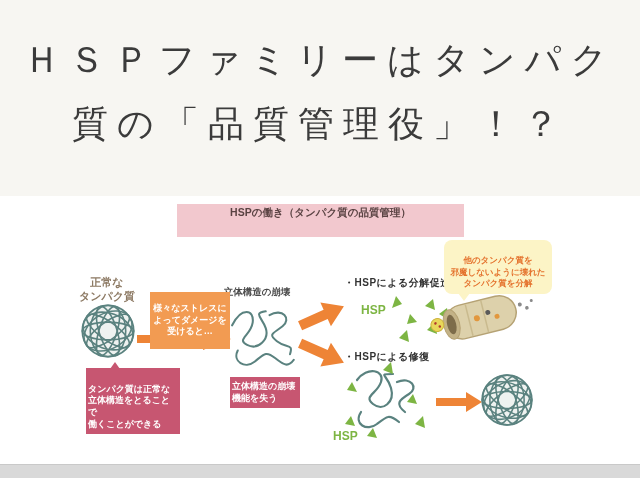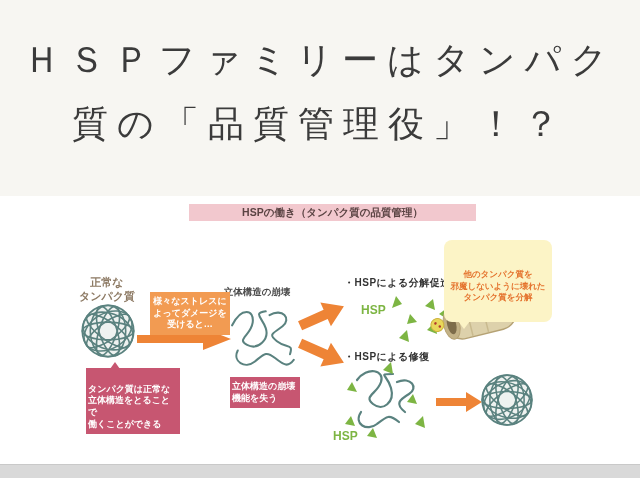--- a/index.html
+++ b/index.html
@@ -6,44 +6,44 @@
   html,body{width:640px;height:478px}
   body{background:#f7f6f2;font-family:"Liberation Sans","DejaVu Sans",sans-serif;position:relative;overflow:hidden}
   .stage{position:absolute;inset:0;width:640px;height:478px}
 
   .title{position:absolute;top:28px;left:0;width:640px;text-align:center;
     font-family:Liberation Sans, sans-serif;font-size:36px;line-height:64px;
     letter-spacing:9px;color:#3b3b3b;font-weight:500}
 
   .panel{position:absolute;left:0;top:196px;width:640px;height:268px;background:#ffffff}
 
-  .header{position:absolute;left:189px;top:204px;width:287px;height:17px;
+  .header{position:absolute;left:177px;top:204px;width:287px;height:33px;
     background:var(--header-bg,#f2c8ce);color:var(--header-text,#5a4343);
     font-size:10.5px;font-weight:bold;text-align:center;line-height:17px}
 
   .ml{white-space:pre-line}
   .abs{position:absolute}
 
   .caption{font-size:11px;color:#8d7a64;text-align:center;line-height:1.25;font-weight:bold}
   .plain-lbl{font-size:9.5px;color:#4a4a4a;text-align:center;line-height:1.25;font-weight:600}
   .sec-title{font-size:10px;color:#333;font-weight:600;letter-spacing:.5px}
   .hsp{font-size:12px;font-weight:bold;color:var(--green,#7db543)}
 
   .stress{background:var(--orange-box,#f29b52);color:#fff;font-size:9px;font-weight:bold;
-    text-align:center;line-height:1.3;padding:4px 2px;z-index:2}
+    text-align:center;line-height:1.3;padding:11px 2px;z-index:2}
 
   .note{background:var(--magenta,#c75671);color:#fff;font-size:9px;font-weight:bold;
     line-height:1.3;padding:4px 2px}
   .note .tail-up-note{position:absolute;top:-6px;left:24px;width:0;height:0;
     border-left:5px solid transparent;border-right:5px solid transparent;
     border-bottom:7px solid var(--magenta,#c75671)}
 
   .bubble{background:var(--bubble-bg,#fcf4c6);color:var(--bubble-text,#e4722d);
     font-size:8.5px;font-weight:bold;text-align:center;line-height:1.35;
-    border-radius:8px;padding:18px 3px}
+    border-radius:8px;padding:4px 3px}
   .tail-down{position:absolute;bottom:-7px;left:14px;width:0;height:0;
     border-left:6px solid transparent;border-right:6px solid transparent;
     border-top:8px solid var(--bubble-bg,#fcf4c6)}
   .tail-up{position:absolute;top:-7px;left:66px;width:0;height:0;
     border-left:6px solid transparent;border-right:6px solid transparent;
     border-bottom:8px solid var(--bubble-bg,#fcf4c6)}
 
   .z1{z-index:1}
   .bottombar{position:absolute;left:0;top:464px;width:640px;height:14px;
     background:#d9d9d9;border-top:1px solid #c9c9c9}

